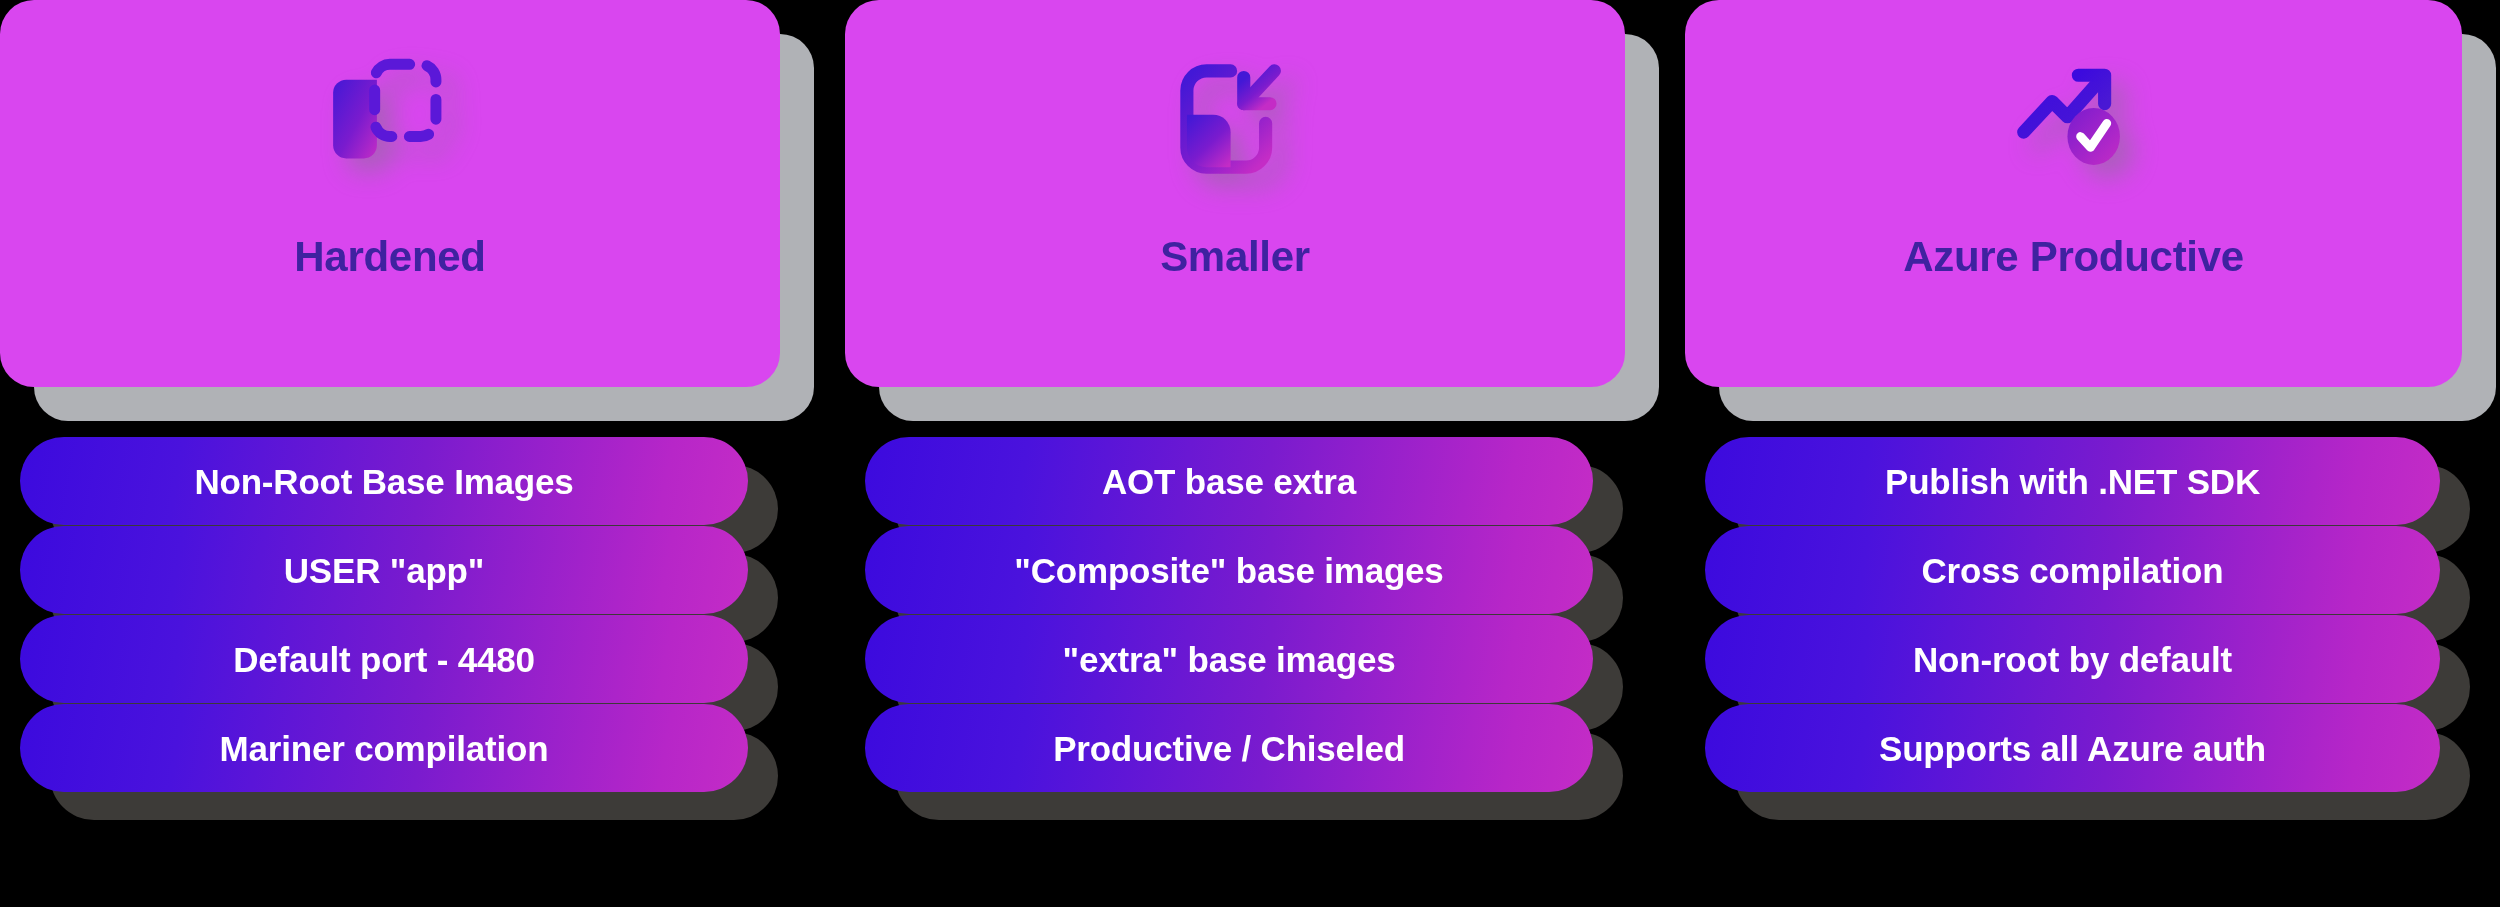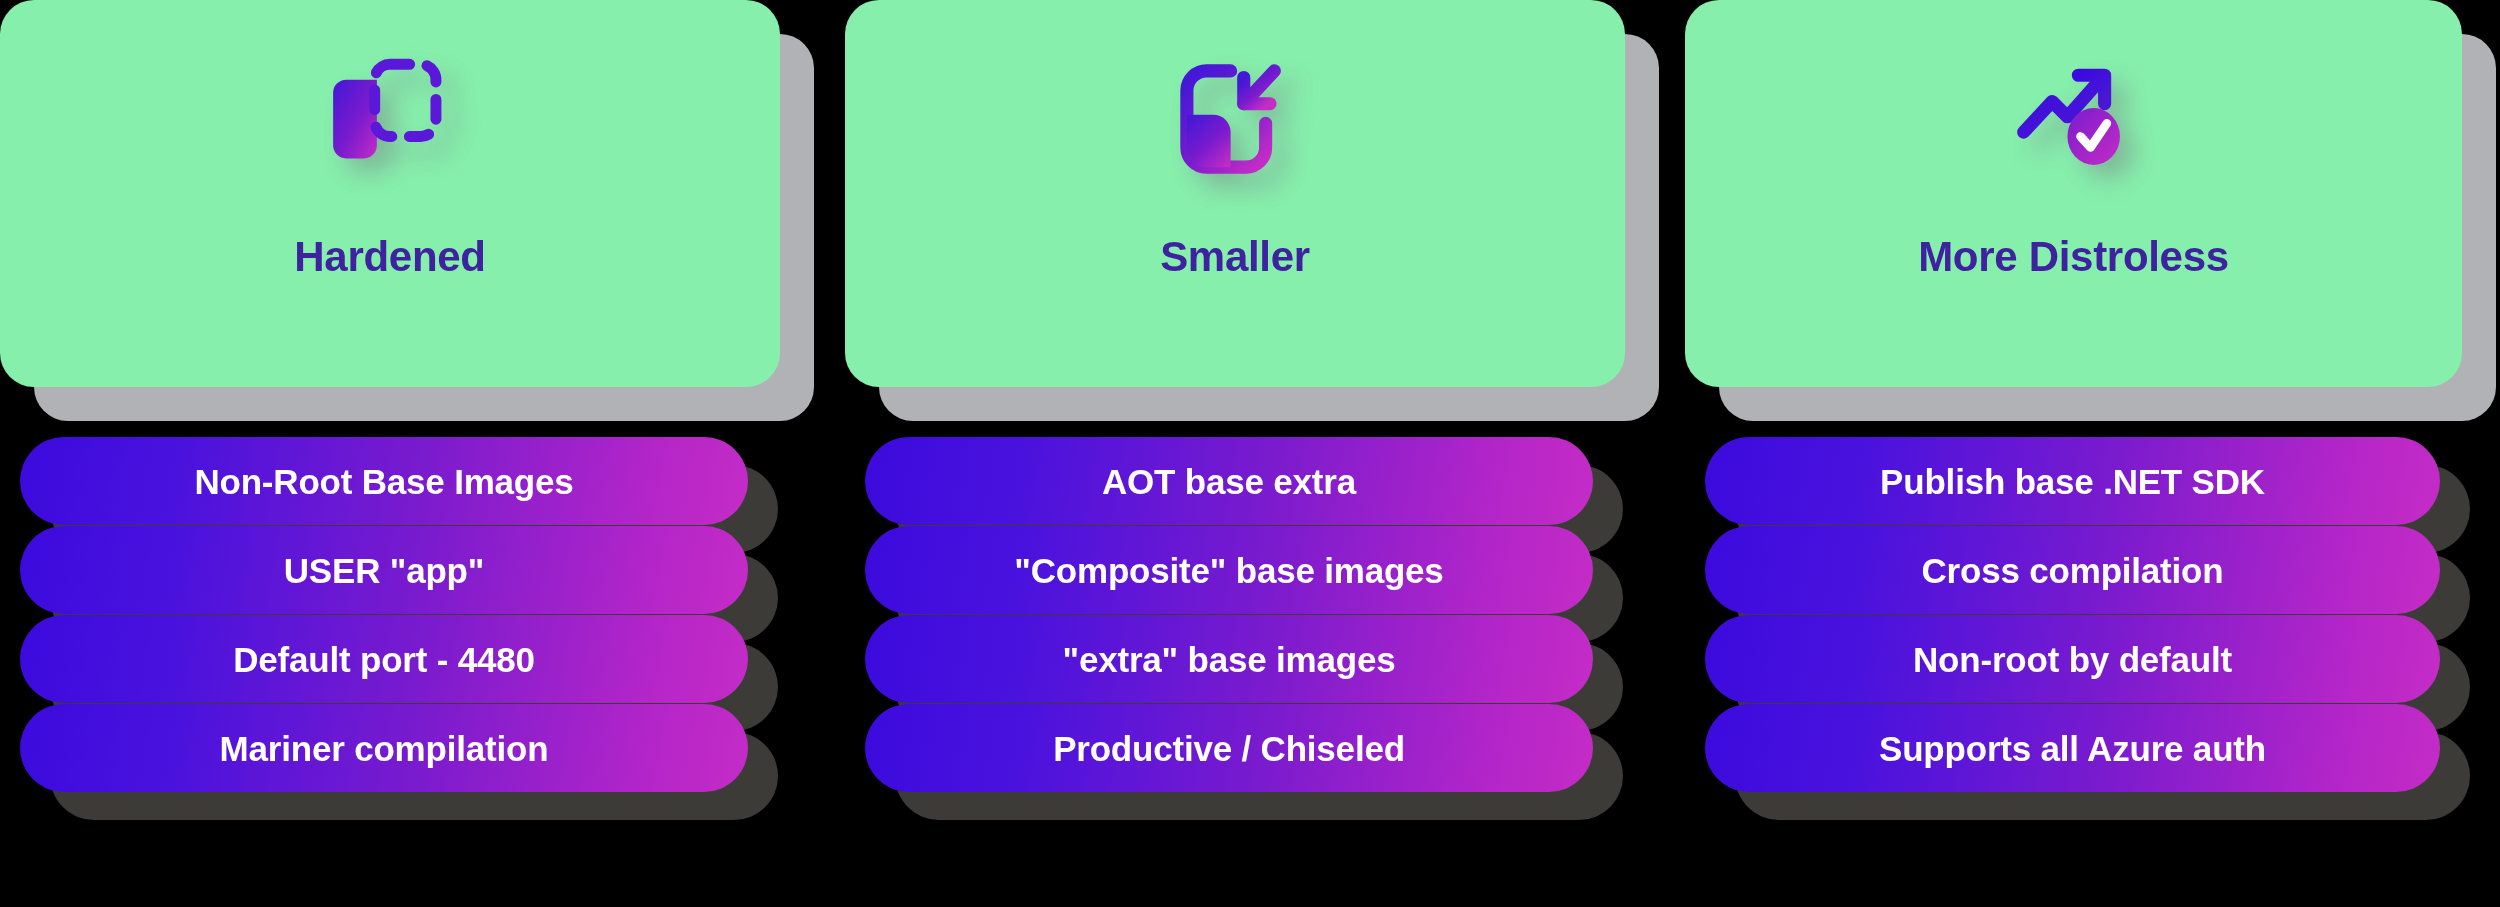--- a/index.html
+++ b/index.html
@@ -53,21 +53,21 @@
   }
   .col-2 .card-shadow { width: 777px; }
 
   .card {
     position: absolute;
     left: 0;
     top: 0;
     width: 780px;
     height: 387px;
     border-radius: 34px;
-    background: #86efac;
+    background: #d946ef;
     display: flex;
     flex-direction: column;
     align-items: center;
     justify-content: flex-start;
   }
   .col-2 .card { width: 777px; }
 
   .card-icon {
     margin-top: 44px;
     width: 150px;
@@ -267,29 +267,29 @@
                 <stop offset="0%" stop-color="#7a1bce"></stop>
                 <stop offset="100%" stop-color="#c42cc6"></stop>
               </linearGradient>
             </defs>
             <path d="M9 38 L22 24 L29 31 L45 13" fill="none" stroke="url(#g3)" stroke-width="6" stroke-linecap="round" stroke-linejoin="round"></path>
             <path d="M34 12 H46 V25" fill="none" stroke="url(#g3)" stroke-width="6" stroke-linecap="round" stroke-linejoin="round"></path>
             <ellipse cx="41" cy="40" rx="12" ry="13" fill="url(#g4)"></ellipse>
             <path d="M35 40 L39.5 45 L47 34" fill="none" stroke="#ffffff" stroke-width="4" stroke-linecap="round" stroke-linejoin="round"></path>
           </svg>
         </div>
-        <div class="card-title">More Distroless</div>
+        <div class="card-title">Azure Productive</div>
       </div>
     </div>
 
     <div class="pill-list">
       <div class="pill-wrap">
         <div class="pill-shadow"></div>
         <div class="pill">
-          <span class="pill-label">Publish base .NET SDK</span>
+          <span class="pill-label">Publish with .NET SDK</span>
         </div>
       </div>
       <div class="pill-wrap">
         <div class="pill-shadow"></div>
         <div class="pill">
           <span class="pill-label">Cross compilation</span>
         </div>
       </div>
       <div class="pill-wrap">
         <div class="pill-shadow"></div>

